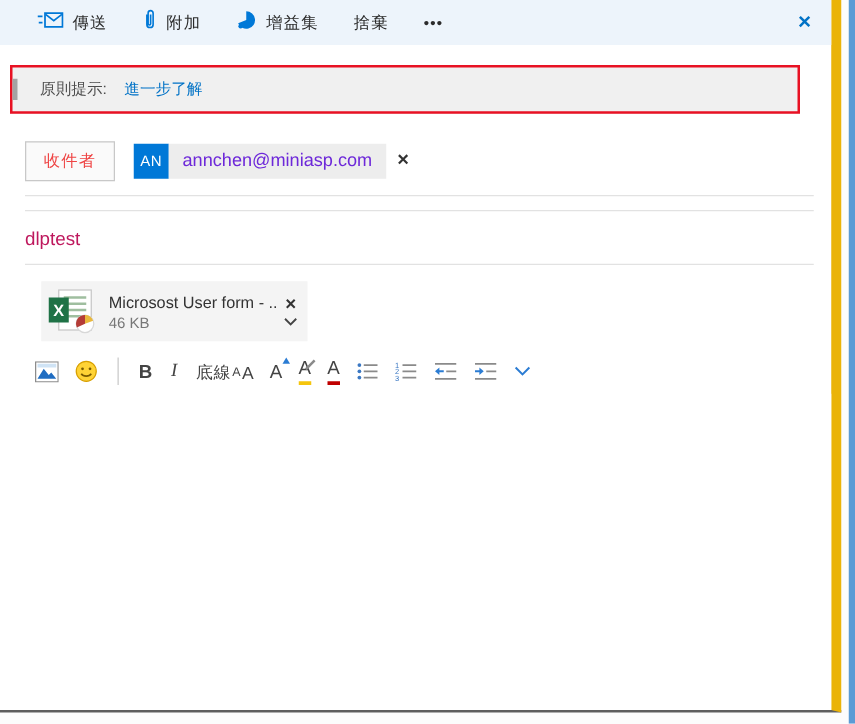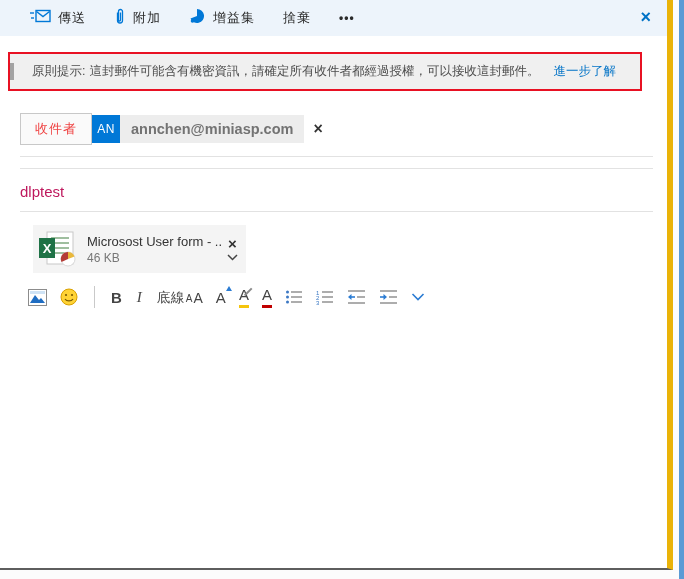--- a/index.html
+++ b/index.html
@@ -4,21 +4,21 @@
 <style>
   * { margin:0; padding:0; box-sizing:border-box; }
   html,body { width:684px; height:579px; }
   body {
     font-family:"Liberation Sans","DejaVu Sans",sans-serif;
     background:#fcfcfc; position:relative; overflow:hidden;
   }
   .window { position:relative; width:684px; height:579px; }
   .content {
     position:absolute; left:0; top:0; width:673px; height:570px;
-    background:#fff; border-right:6px solid #eab308; border-bottom:2px solid #5e5e5e;
+    background:#fff; border-right:8px solid #eab308; border-bottom:2px solid #5e5e5e;
     display:flex; flex-direction:column;
   }
   .edge-strip {
     position:absolute; right:0; top:0; width:5px; height:579px; background:#5b9bd5;
   }
 
   
   .topbar {
     height:36px; background:#edf4fb; display:flex; align-items:center;
     padding-left:30px; gap:28px; flex-shrink:0; position:relative;
@@ -41,28 +41,28 @@
   .banner-link { font-size:12.5px; color:#0072c6; margin-left:14px; cursor:pointer; text-decoration:none; }
 
   
   .field-row { margin:0 14px 0 20px; }
   .row-to { margin-top:22px; display:flex; align-items:center; }
   .row-cc { margin-top:11px; }
   .pill-btn {
     display:inline-block; border:1px solid #c8c8c8; background:#fafafa; color:#ef4444;
     font-size:13px; padding:6px 14px; cursor:pointer; letter-spacing:1px;
   }
-  .chip { display:flex; align-items:center; margin-left:0; cursor:pointer; }
+  .chip { display:flex; align-items:center; margin-left:15px; cursor:pointer; }
   .chip-avatar {
     width:28px; height:28px; background:#0078d7; color:#fff; font-size:12px;
     display:flex; align-items:center; justify-content:center; letter-spacing:.5px;
   }
   .chip-email {
-    background:#ededed; color:#737373; font-size:14.5px; height:28px;
-    display:flex; align-items:center; padding:0 11px;font-weight:bold;
+    background:#ededed; color:#6d28d9; font-size:14.5px; height:28px;
+    display:flex; align-items:center; padding:0 11px;
   }
   .chip-remove { margin-left:9px; color:#333; font-weight:bold; font-size:16px; cursor:pointer; }
   .divider { border-bottom:1px solid #e2e2e2; margin:11px 14px 0 20px; }
 
   
   .subject-input {
     display:block; border:none; outline:none; background:transparent;
     font-family:"Liberation Sans","DejaVu Sans",sans-serif;
     font-size:15px; color:#be185d; margin:14px 14px 0 20px; width:600px;
   }
@@ -146,21 +146,20 @@
       </div>
       <div class="cmd">
         <span class="more-dots">•••</span>
       </div>
       <span class="close-btn">×</span>
     </div>
 
     <div class="banner">
       <span class="banner-accent"></span>
       <span class="banner-text">原則提示:</span>
-      <span class="banner-text" style="margin-left:4px;">這封郵件可能含有機密資訊，請確定所有收件者都經過授權，可以接收這封郵件。</span>
       <a class="banner-link">進一步了解</a>
     </div>
 
     <div class="field-row row-to">
       <span class="pill-btn">收件者</span>
       <span class="chip">
         <span class="chip-avatar">AN</span>
         <span class="chip-email">annchen@miniasp.com</span>
       </span>
       <span class="chip-remove">×</span>

